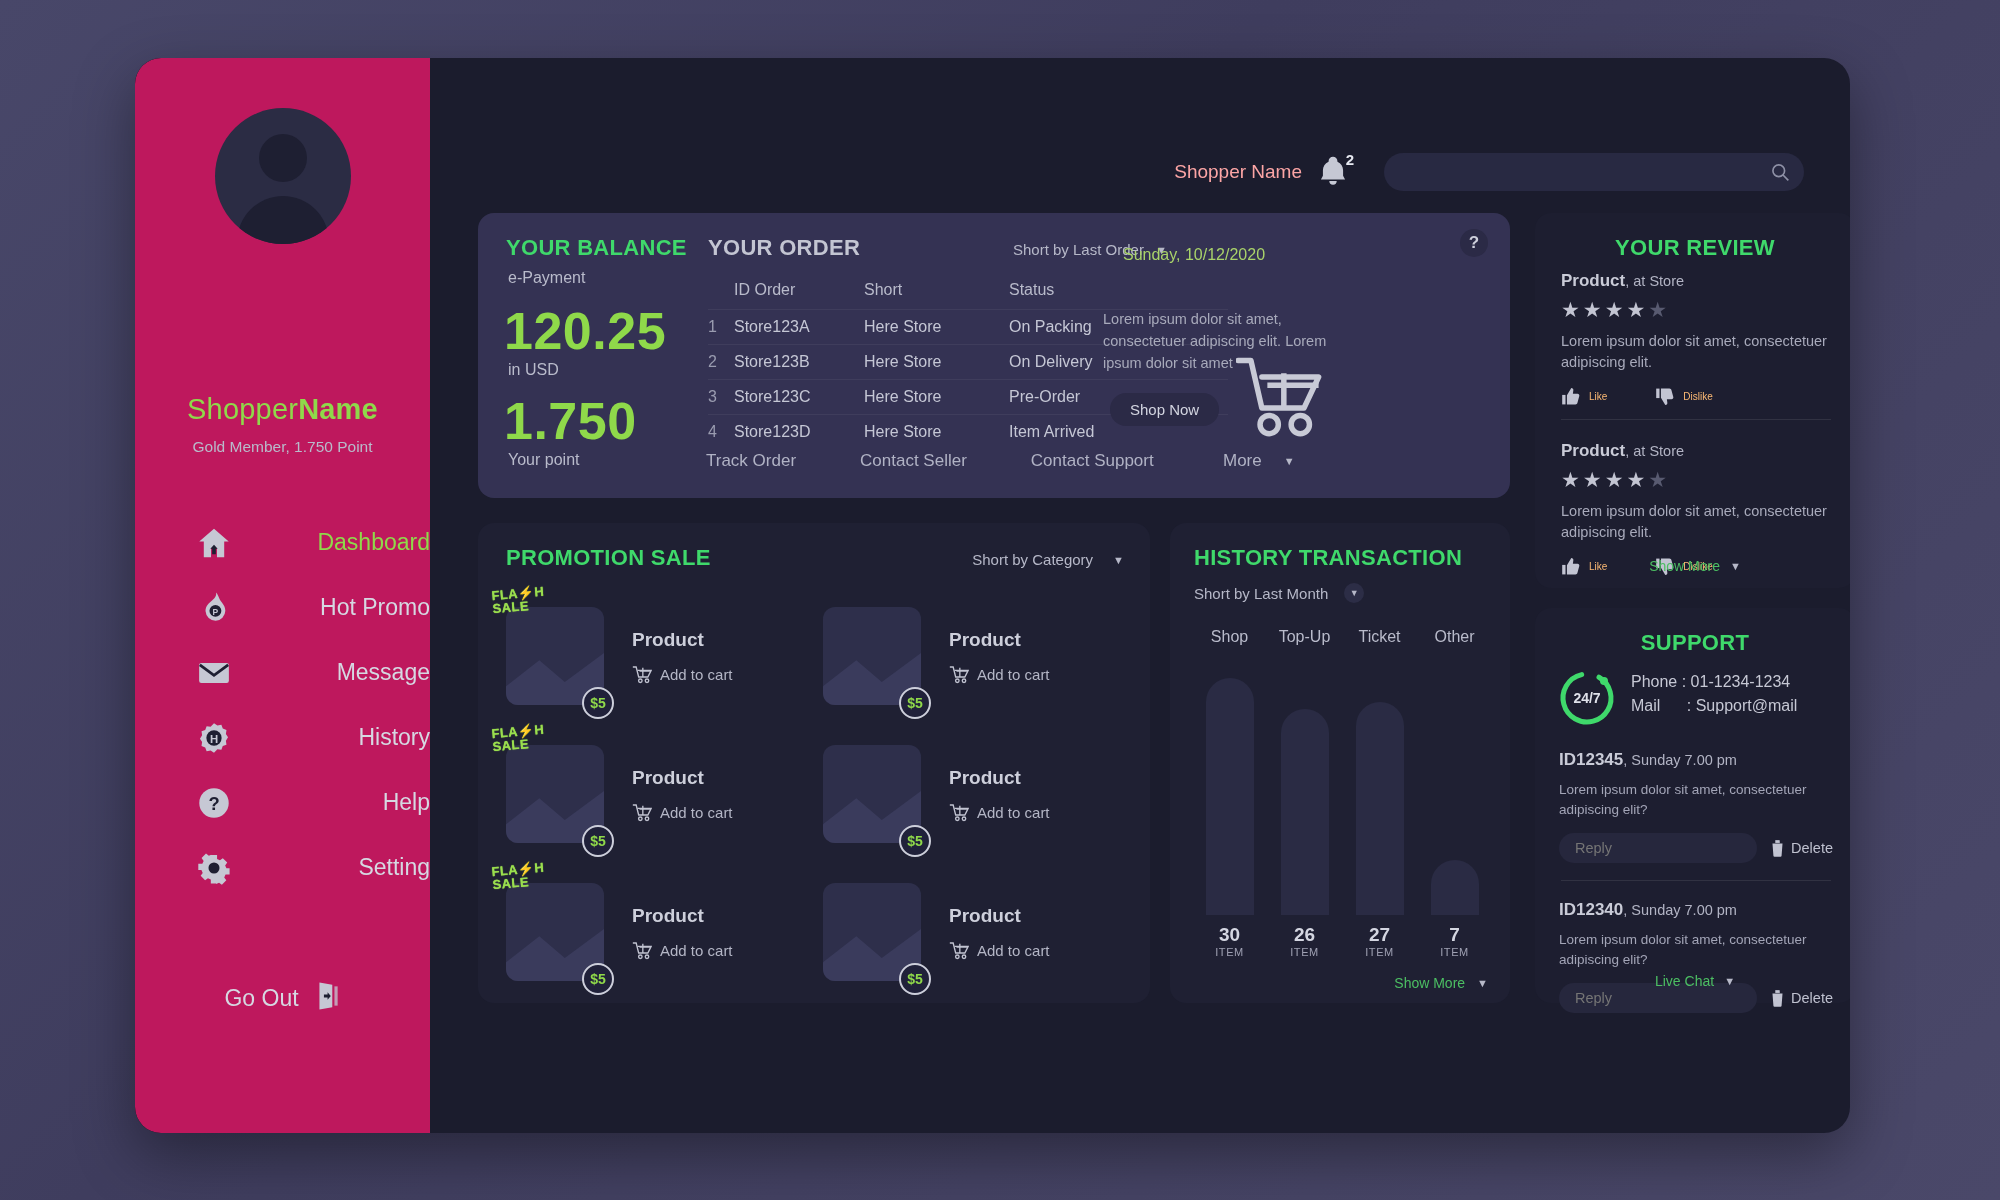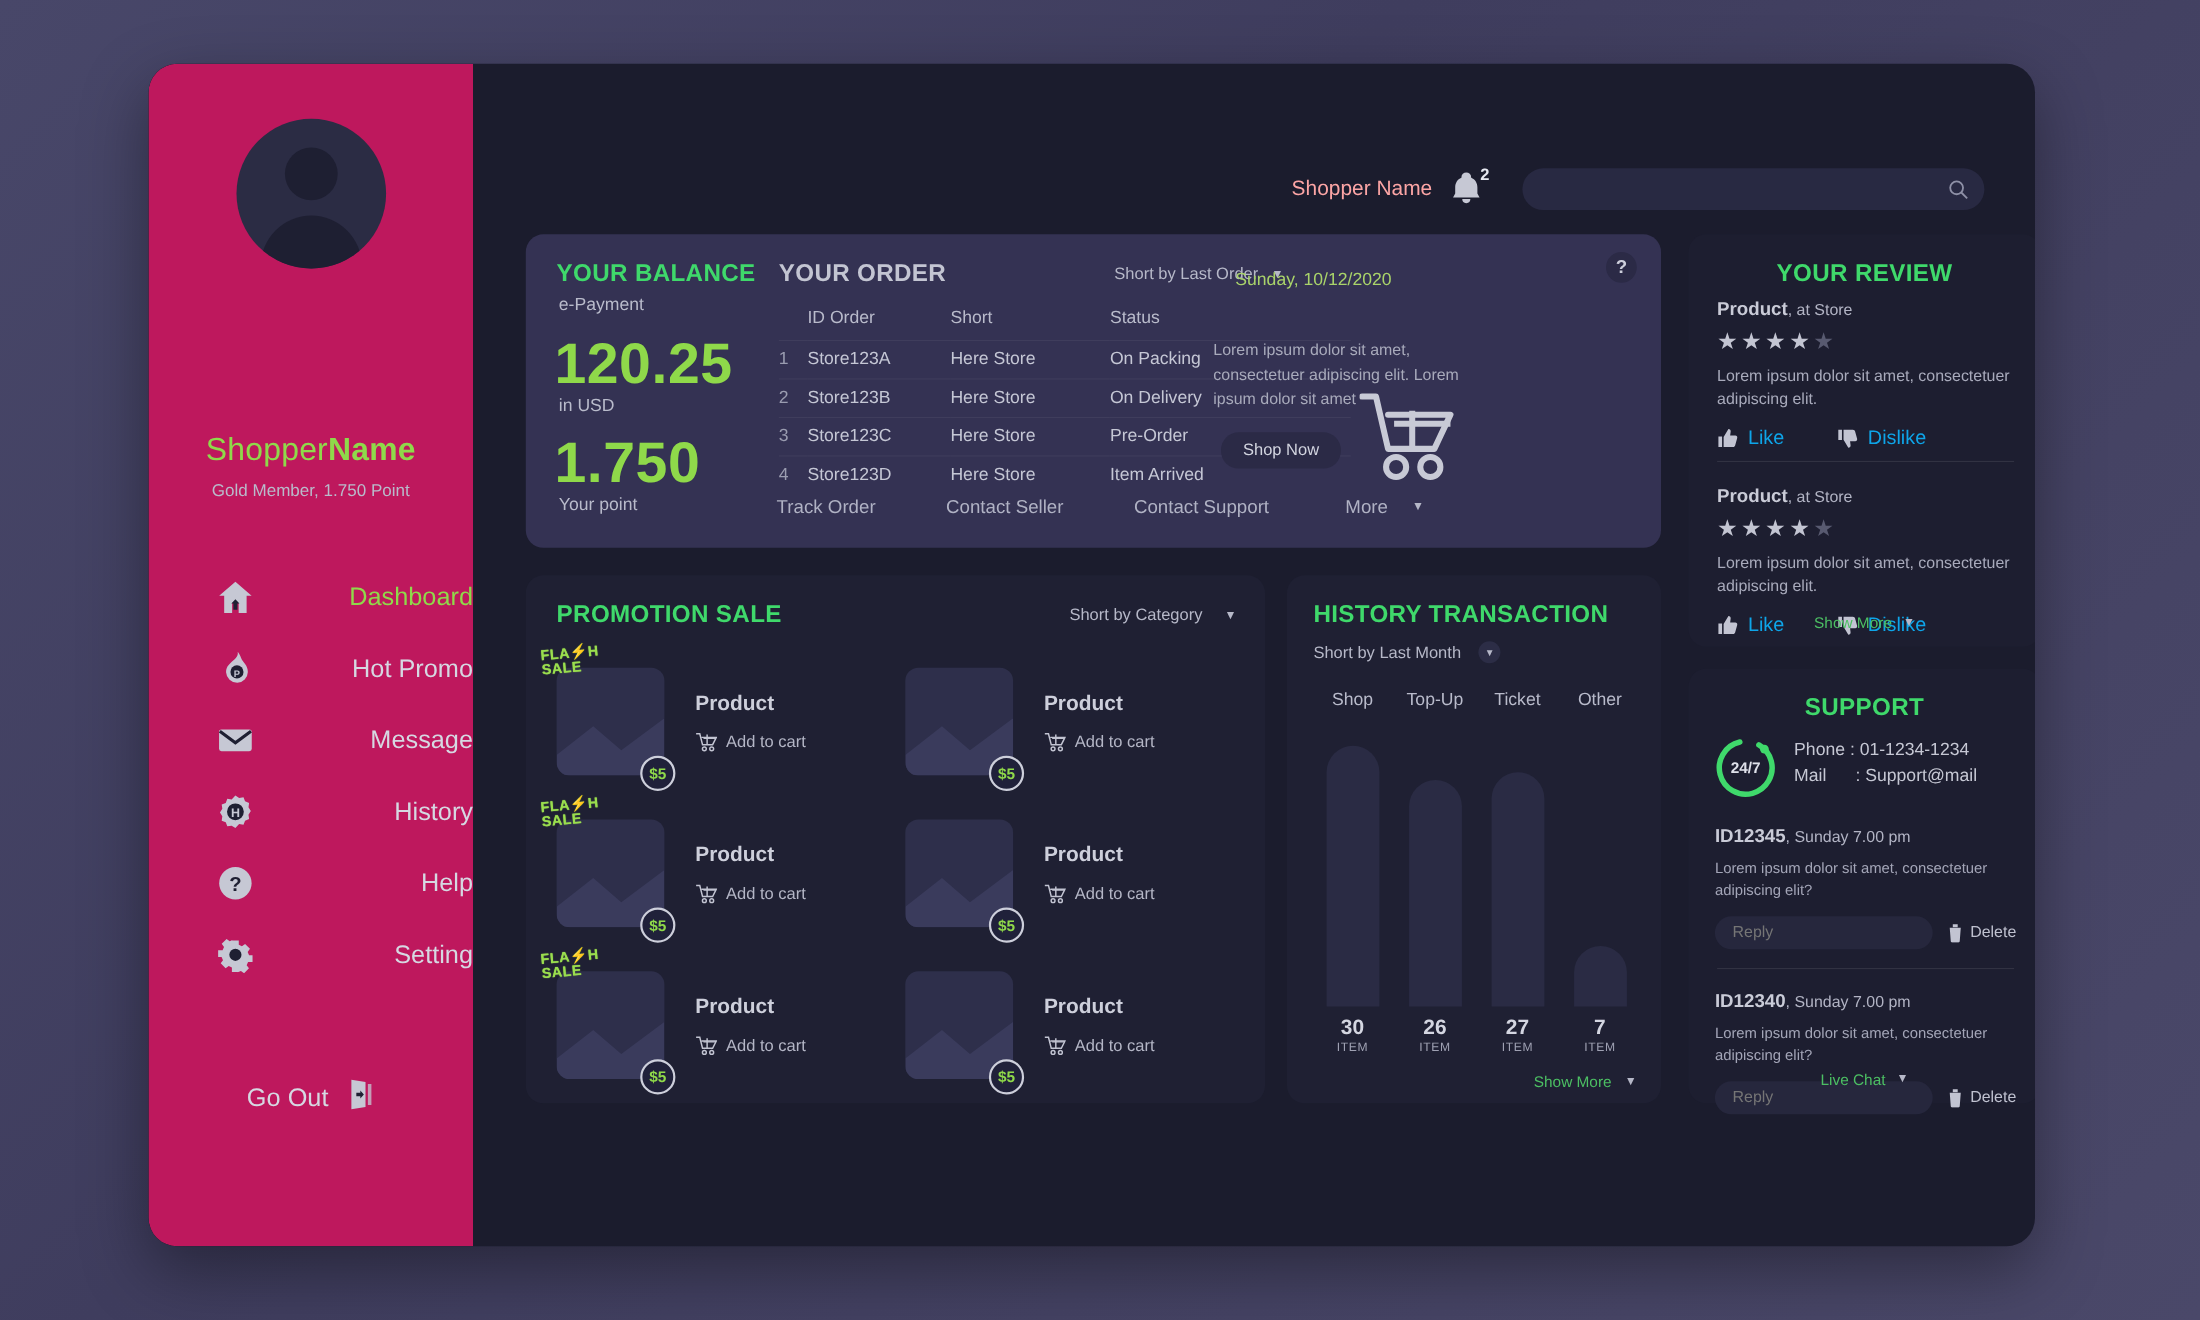--- a/index.html
+++ b/index.html
@@ -263,21 +263,21 @@
   .rv-head { font-size: 17px; color: #c9cbd7; }
   .rv-head b { font-weight: 700; }
   .rv-head span { font-size: 14.5px; color: #b2b4c4; }
   .stars { margin-top: 7px; font-size: 21px; letter-spacing: 3px; color: #c3c5d2; }
   .stars i { font-style: normal; }
   .stars i.off { color: #585a70; }
   .rv-text { margin-top: 9px; font-size: 14.5px; line-height: 1.45; color: #a8aabb; }
   .rv-acts { margin-top: 14px; display: flex; gap: 48px; align-items: center; }
   .rv-act { display: flex; align-items: center; gap: 9px; cursor: pointer; }
   .rv-act svg { width: 19px; height: 19px; fill: #c2c4d2; }
-  .rv-act span { font-size: 18px; color: #0ea5e9; }
+  .rv-act span { font-size: 10px; color: #fdba74; }
   .divider { position: absolute; left: 26px; width: 270px; height: 1px; background: rgba(255,255,255,.09); }
   #rv-more {
     position: absolute; bottom: 14px; width: 100%;
     display: flex; justify-content: center; align-items: center; gap: 10px;
     font-size: 14px; color: #4cbf63; cursor: pointer;
   }
   
   #sp-title { position: absolute; top: 22px; width: 100%; text-align: center; }
   #sp-ring { position: absolute; left: 22px; top: 60px; width: 60px; height: 60px; }
   #sp-ring svg { width: 100%; height: 100%; }

